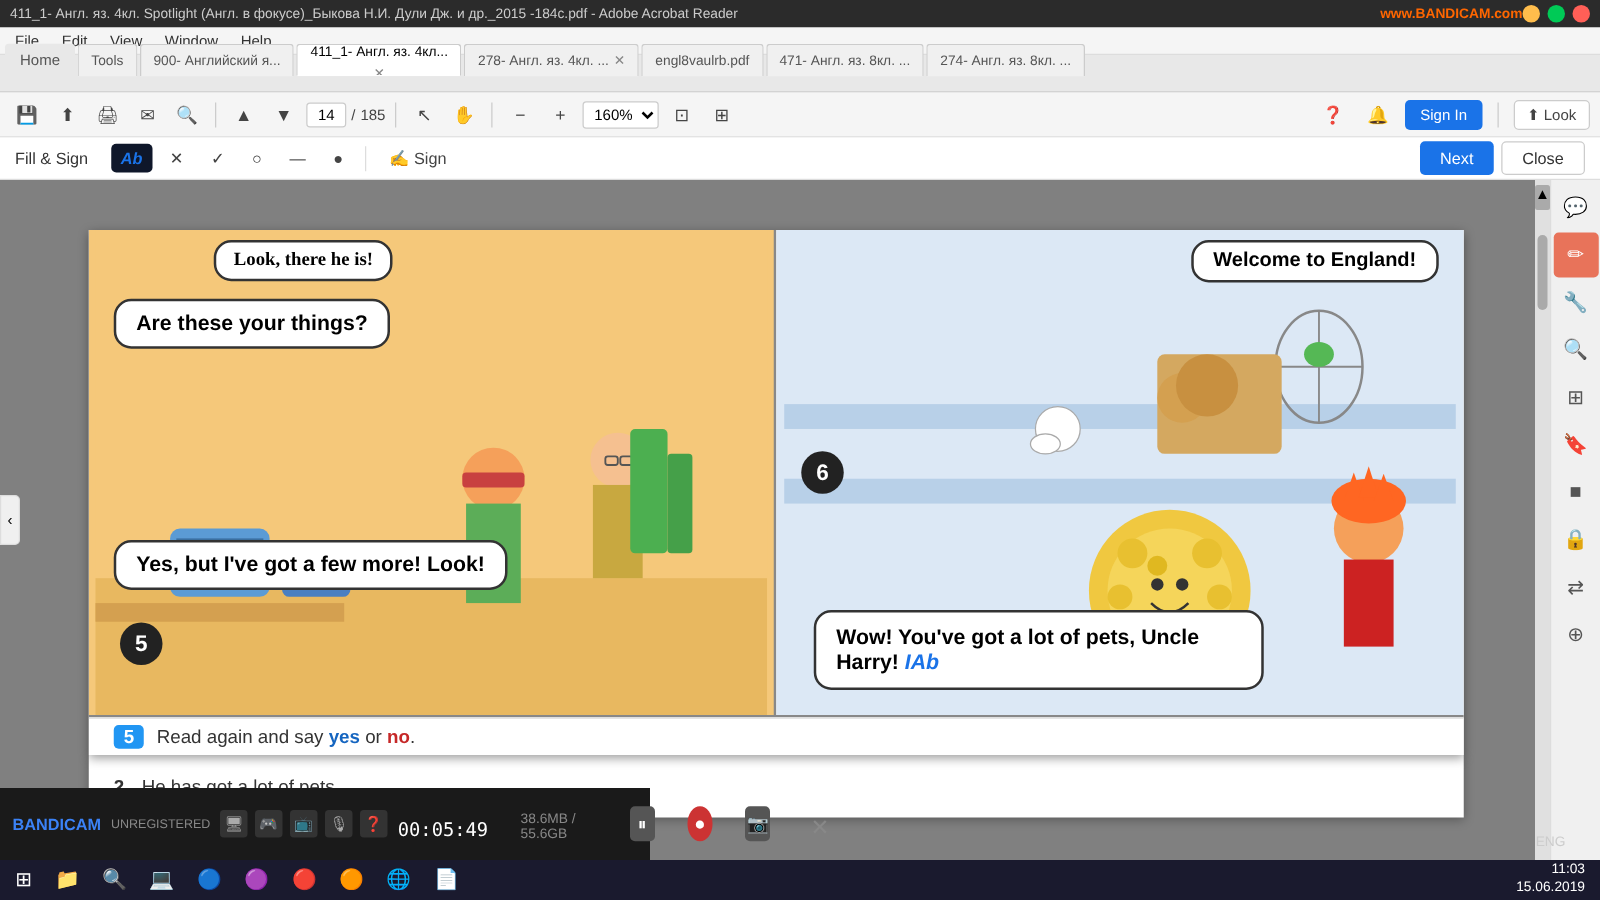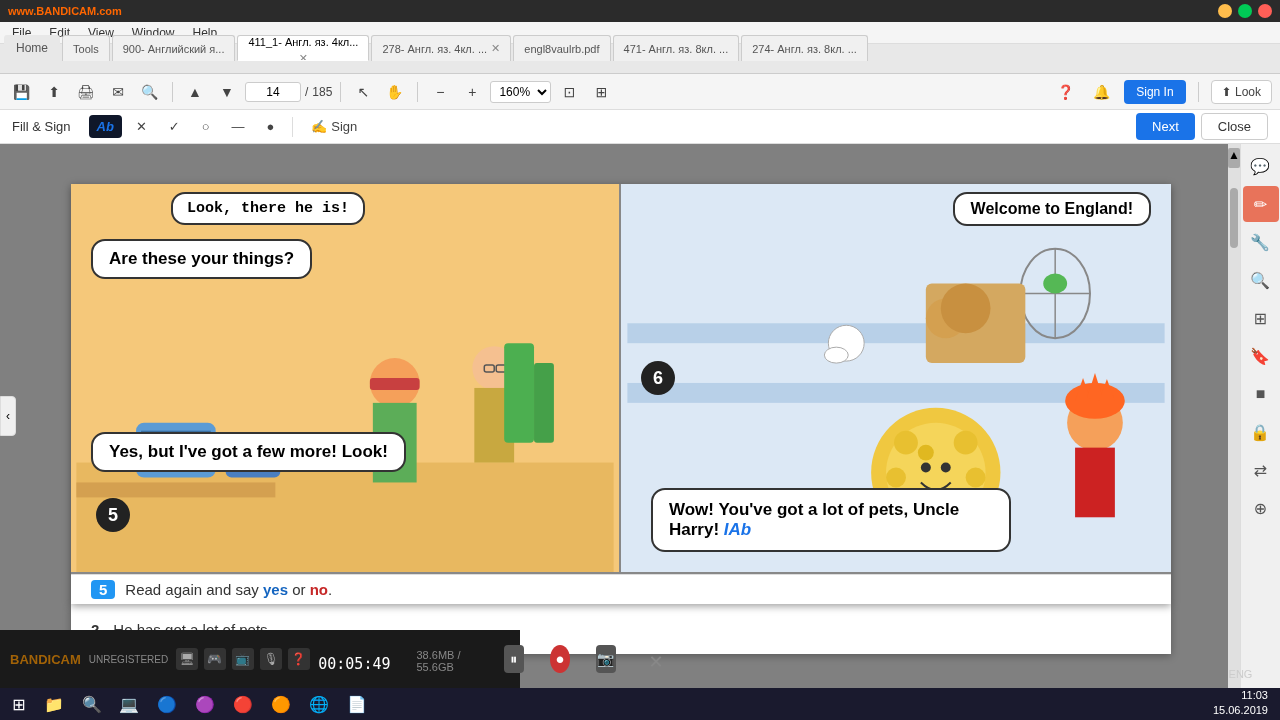--- a/index.html
+++ b/index.html
@@ -97,21 +97,21 @@
       color: #444;
       background: transparent;
       border: none;
     }
     .toolbar-sep { width: 1px; height: 20px; background: #ccc; margin: 0 4px; }
     .page-nav {
       display: flex; align-items: center; gap: 4px;
       font-size: 12px; color: #444;
     }
     .page-input {
-      width: 56px; text-align: center;
+      width: 32px; text-align: center;
       border: 1px solid #ccc; border-radius: 3px;
       font-size: 12px; padding: 2px 4px;
     }
     .zoom-select {
       border: 1px solid #ccc; border-radius: 3px;
       font-size: 12px; padding: 2px 4px;
       background: white;
     }
     .toolbar-right { margin-left: auto; display: flex; align-items: center; gap: 8px; }
     .share-btn {
@@ -232,21 +232,21 @@
       width: 520px;
       height: 58px;
       background: #1a1a1a;
       display: flex;
       align-items: center;
       padding: 0 10px;
       gap: 8px;
       z-index: 100;
     }
     .bandicam-logo {
-      color: #a16207;
+      color: #3b82f6;
       font-weight: bold;
       font-size: 13px;
     }
     .bandicam-unregistered {
       color: #888;
       font-size: 10px;
     }
     .bandicam-icons { display: flex; gap: 6px; align-items: center; }
     .bandicam-icon { width: 22px; height: 22px; background: #333; border-radius: 3px; display: flex; align-items: center; justify-content: center; color: #aaa; font-size: 12px; cursor: pointer; }
     .bc-btn { width: 28px; height: 28px; border-radius: 4px; border: none; display: flex; align-items: center; justify-content: center; cursor: pointer; font-size: 14px; }
@@ -314,20 +314,21 @@
       width: 100%;
       height: 100%;
       position: absolute;
       top: 0; left: 0;
     }
   </style>
 </head>
 <body>
 
 <div class="title-bar">
+  <span class="title-bar-left">411_1- Англ. яз. 4кл. Spotlight (Англ. в фокусе)_Быкова Н.И. Дули Дж. и др._2015 -184c.pdf - Adobe Acrobat Reader</span>
   <span style="color:#ff6600;font-weight:bold;font-size:11px;">www.BANDICAM.com</span>
   <div class="title-bar-right">
     <div class="title-bar-btn tb-min"></div>
     <div class="title-bar-btn tb-max"></div>
     <div class="title-bar-btn tb-close"></div>
   </div>
 </div>
 
 <div class="menu-bar">
   <span class="menu-item">File</span>
@@ -447,21 +448,21 @@
 
             <rect x="410" y="182" width="10" height="7" rx="2" fill="none" stroke="#555" stroke-width="1.5"></rect>
             <rect x="422" y="182" width="10" height="7" rx="2" fill="none" stroke="#555" stroke-width="1.5"></rect>
 
             <rect x="430" y="160" width="30" height="100" fill="#4caf50" rx="4"></rect>
             <rect x="460" y="180" width="20" height="80" fill="#45a049" rx="3"></rect>
 
             <rect x="0" y="300" width="200" height="15" fill="#d4a050"></rect>
           </svg>
 
-          <div style="position:absolute; top:8px; left:100px; background:white; border:2px solid #333; border-radius:14px; padding:6px 14px; font-size:15px; font-weight:600; font-family:Liberation Mono, monospace; white-space:nowrap; z-index:10;">
+          <div style="position:absolute; top:8px; left:100px; background:white; border:2px solid #333; border-radius:14px; padding:6px 14px; font-size:15px; font-weight:600; font-family:Liberation Serif, serif; white-space:nowrap; z-index:10;">
             <span>Look, there he is!</span>
           </div>
 
           <div style="position:absolute; top:55px; left:20px; background:white; border:2px solid #333; border-radius:14px; padding:8px 16px; font-size:17px; font-weight:600; font-family:Arial,sans-serif; z-index:10;">
             <span>Are these your things?</span>
           </div>
 
           <div style="position:absolute; bottom:100px; left:20px; background:white; border:2px solid #333; border-radius:14px; padding:8px 16px; font-size:17px; font-weight:600; font-family:Arial,sans-serif; max-width:340px; z-index:10;">
             <span>Yes, but I've got a few more! Look!</span>
           </div>

